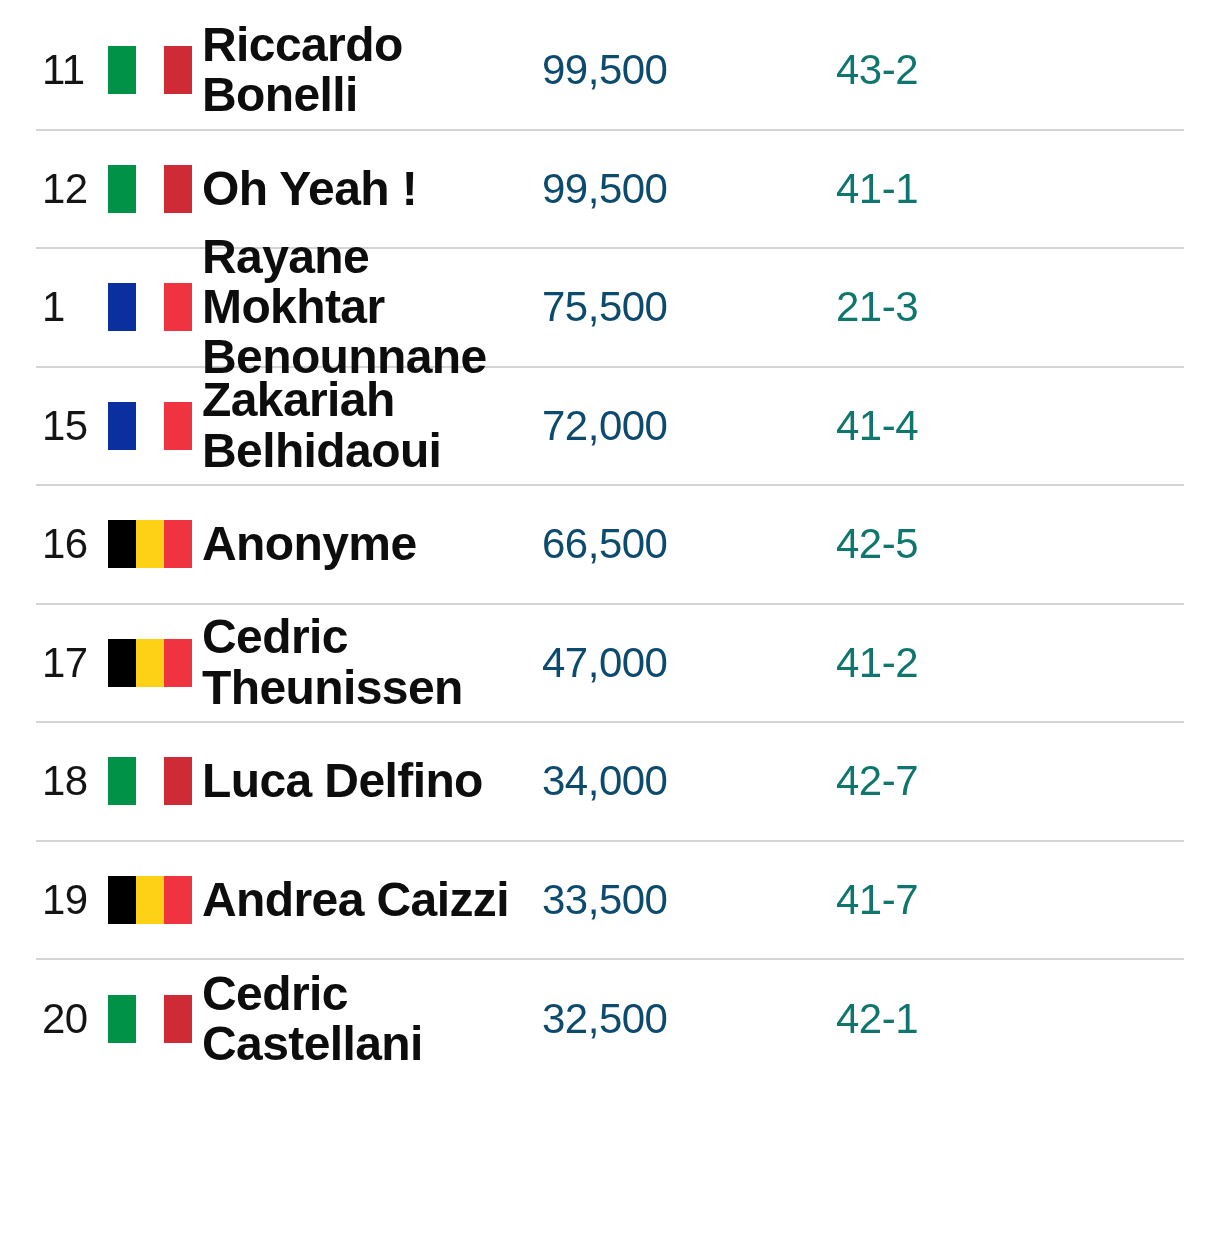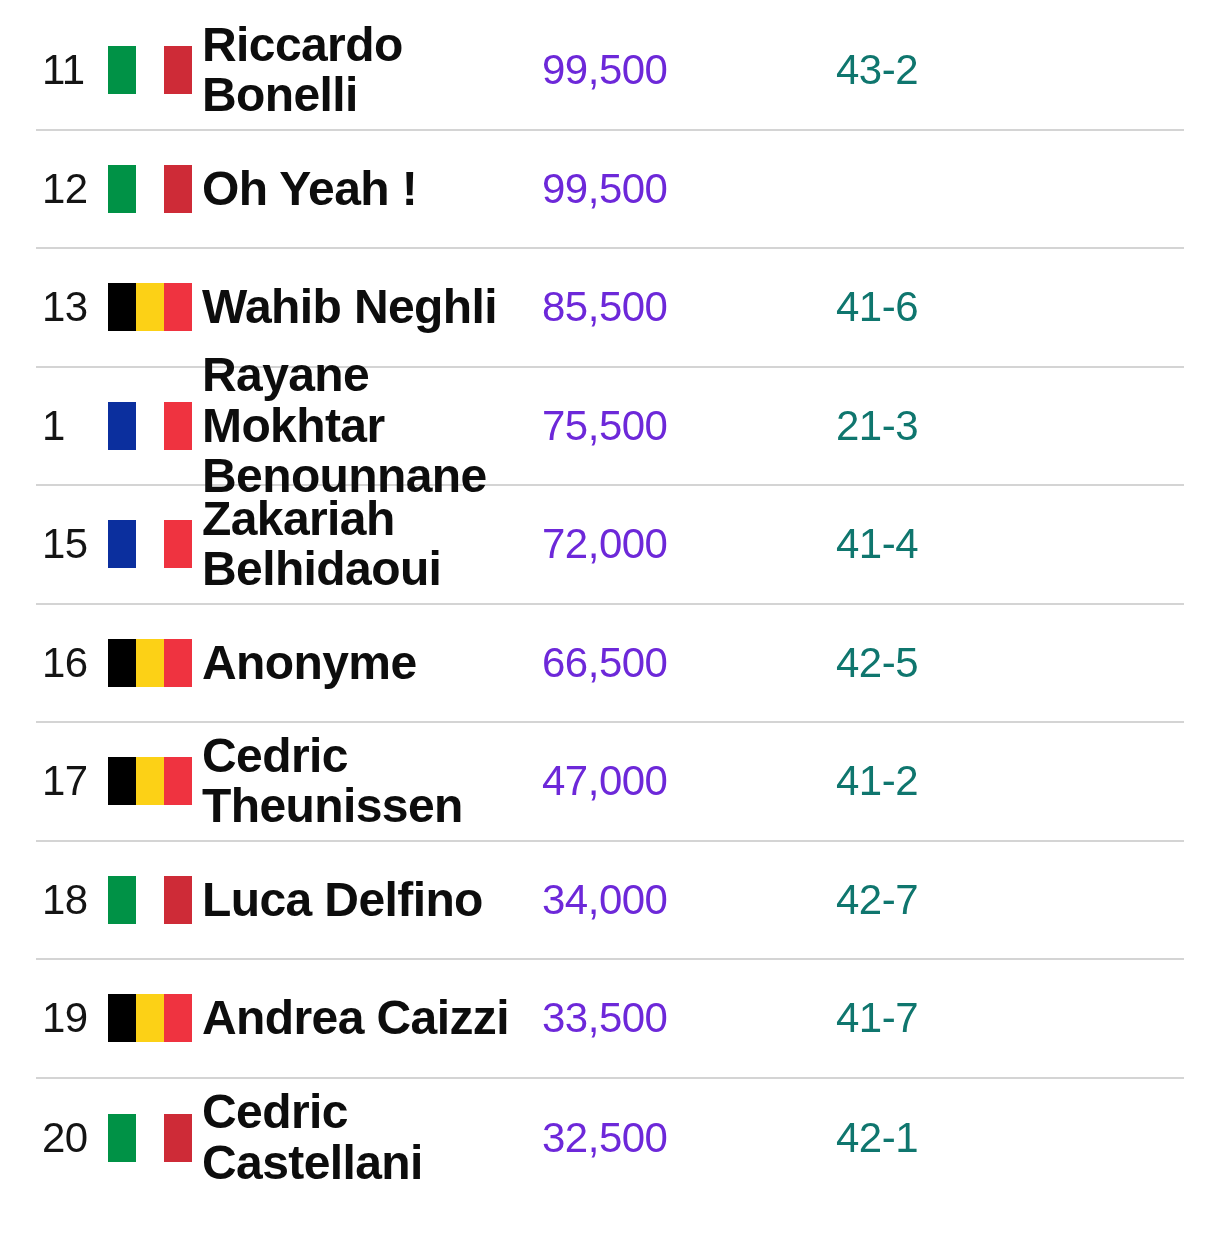--- a/index.html
+++ b/index.html
@@ -73,21 +73,21 @@
     letter-spacing: -0.6px;
     padding-right: 8px;
     box-sizing: border-box;
     word-wrap: break-word;
   }
   .score {
     flex: 0 0 290px;
     width: 290px;
     font-size: 42px;
     font-weight: 400;
-    color: #6d28d9;
+    color: #0c4a6e;
     letter-spacing: -0.5px;
   }
   .record {
     flex: 1 1 auto;
     font-size: 42px;
     font-weight: 400;
     color: #0f766e;
     letter-spacing: -0.5px;
     padding-left: 4px;
   }
@@ -114,31 +114,21 @@
     </div>
     <div class="row">
       <div class="rank">12</div>
       <div class="flag it">
         <div class="stripe s1"></div>
         <div class="stripe s2"></div>
         <div class="stripe s3"></div>
       </div>
       <div class="name">Oh Yeah !</div>
       <div class="score">99,500</div>
-    </div>
-    <div class="row">
-      <div class="rank">13</div>
-      <div class="flag be">
-        <div class="stripe s1"></div>
-        <div class="stripe s2"></div>
-        <div class="stripe s3"></div>
-      </div>
-      <div class="name">Wahib Neghli</div>
-      <div class="score">85,500</div>
-      <div class="record">41-6</div>
+      <div class="record">41-1</div>
     </div>
     <div class="row">
       <div class="rank">1</div>
       <div class="flag fr">
         <div class="stripe s1"></div>
         <div class="stripe s2"></div>
         <div class="stripe s3"></div>
       </div>
       <div class="name">Rayane Mokhtar Benounnane</div>
       <div class="score">75,500</div>

